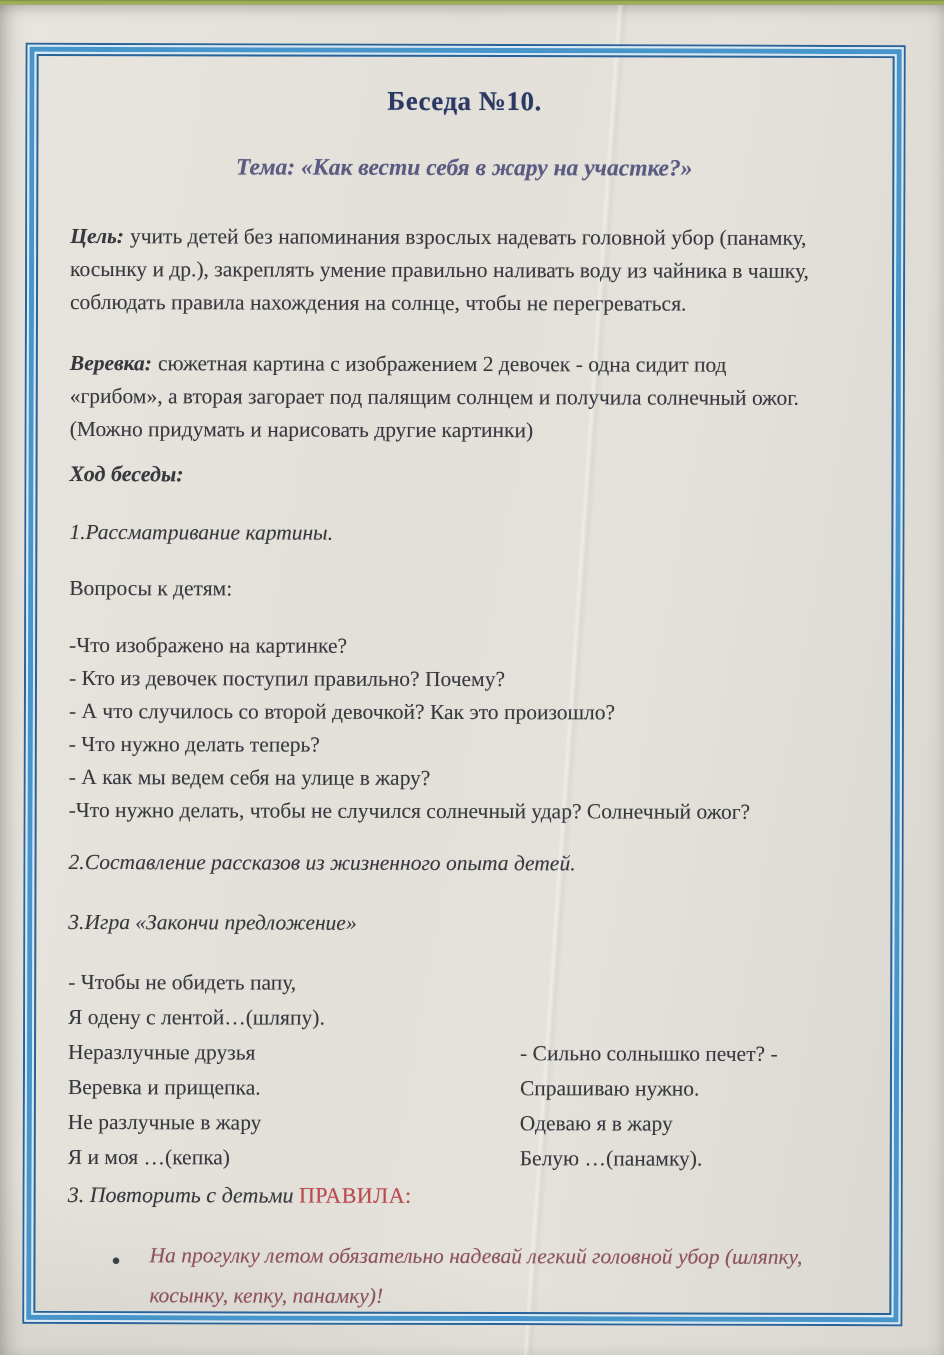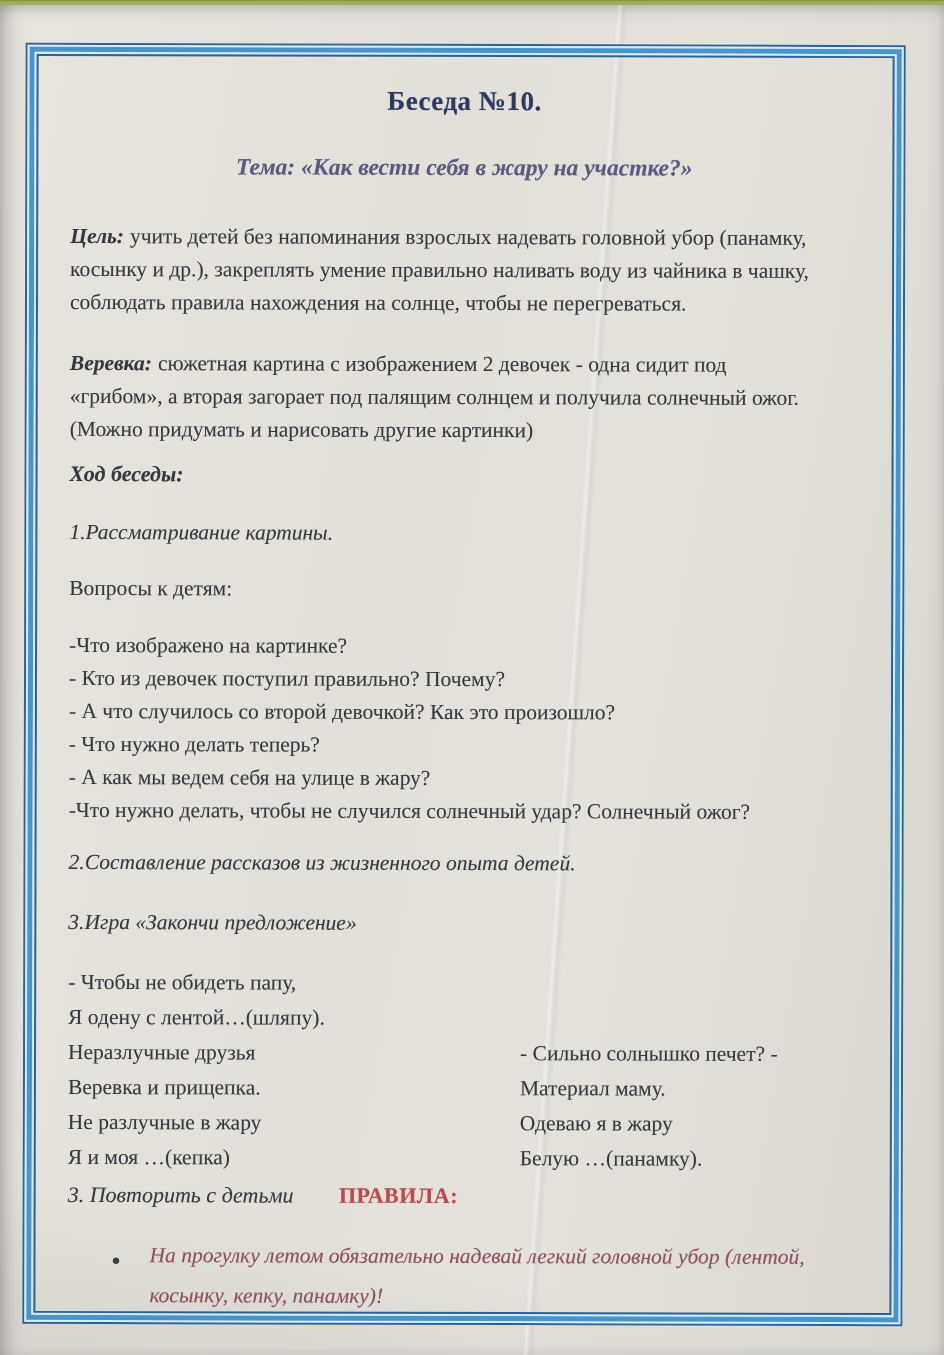--- a/index.html
+++ b/index.html
@@ -62,23 +62,22 @@
   .questions div{line-height:33px;}
   .questions{margin-bottom:20px;}
   .sec2{margin-bottom:30px;}
   .sec3{margin-bottom:28px;}
   .poem{display:flex;margin-bottom:4px;}
   .poem-col{white-space:pre-line;line-height:35px;}
   .poem-left{width:452px;flex:0 0 452px;}
   .poem-right{padding-top:70px;}
   .sec4{font-style:italic;font-size:22px;line-height:32px;margin-bottom:24px;}
   .rules-word{
-    font-style:normal;font-weight:bold;color:#bb4a4f;letter-spacing:.5px;
+    font-style:normal;font-weight:normal;color:#bb4a4f;letter-spacing:.5px;
     text-shadow:0 0 1px rgba(187,74,79,.4);
-    margin-left:40px;
   }
   .rule-item{
     position:relative;padding-left:82px;margin-right:30px;
     font-style:italic;color:#8d525e;line-height:40px;white-space:pre-line;
     text-shadow:0 0 1px rgba(141,82,94,.35);
   }
   .bullet{
     position:absolute;left:44px;top:5px;font-size:15px;color:#3b4048;font-style:normal;
   }
 </style>
@@ -127,28 +126,28 @@
               <div class="sec-italic sec3">3.Игра «Закончи предложение»</div>
 
               <div class="poem">
                 <div class="poem-col poem-left">- Чтобы не обидеть папу,
 Я одену с лентой…(шляпу).
 Неразлучные друзья
 Веревка и прищепка.
 Не разлучные в жару
 Я и моя …(кепка)</div>
                 <div class="poem-col poem-right">- Сильно солнышко печет? -
-Материал маму.
+Спрашиваю нужно.
 Одеваю я в жару
 Белую …(панамку).</div>
               </div>
 
               <div class="sec4"><span>3. Повторить с детьми</span> <span class="rules-word">ПРАВИЛА:</span></div>
 
-              <div class="rule-item"><span class="bullet">●</span><span>На прогулку летом обязательно надевай легкий головной убор (лентой,
+              <div class="rule-item"><span class="bullet">●</span><span>На прогулку летом обязательно надевай легкий головной убор (шляпку,
 косынку, кепку, панамку)!</span></div>
 
             </div>
           </div>
         </div>
       </div>
     </div>
   </div>
 </div>
 

